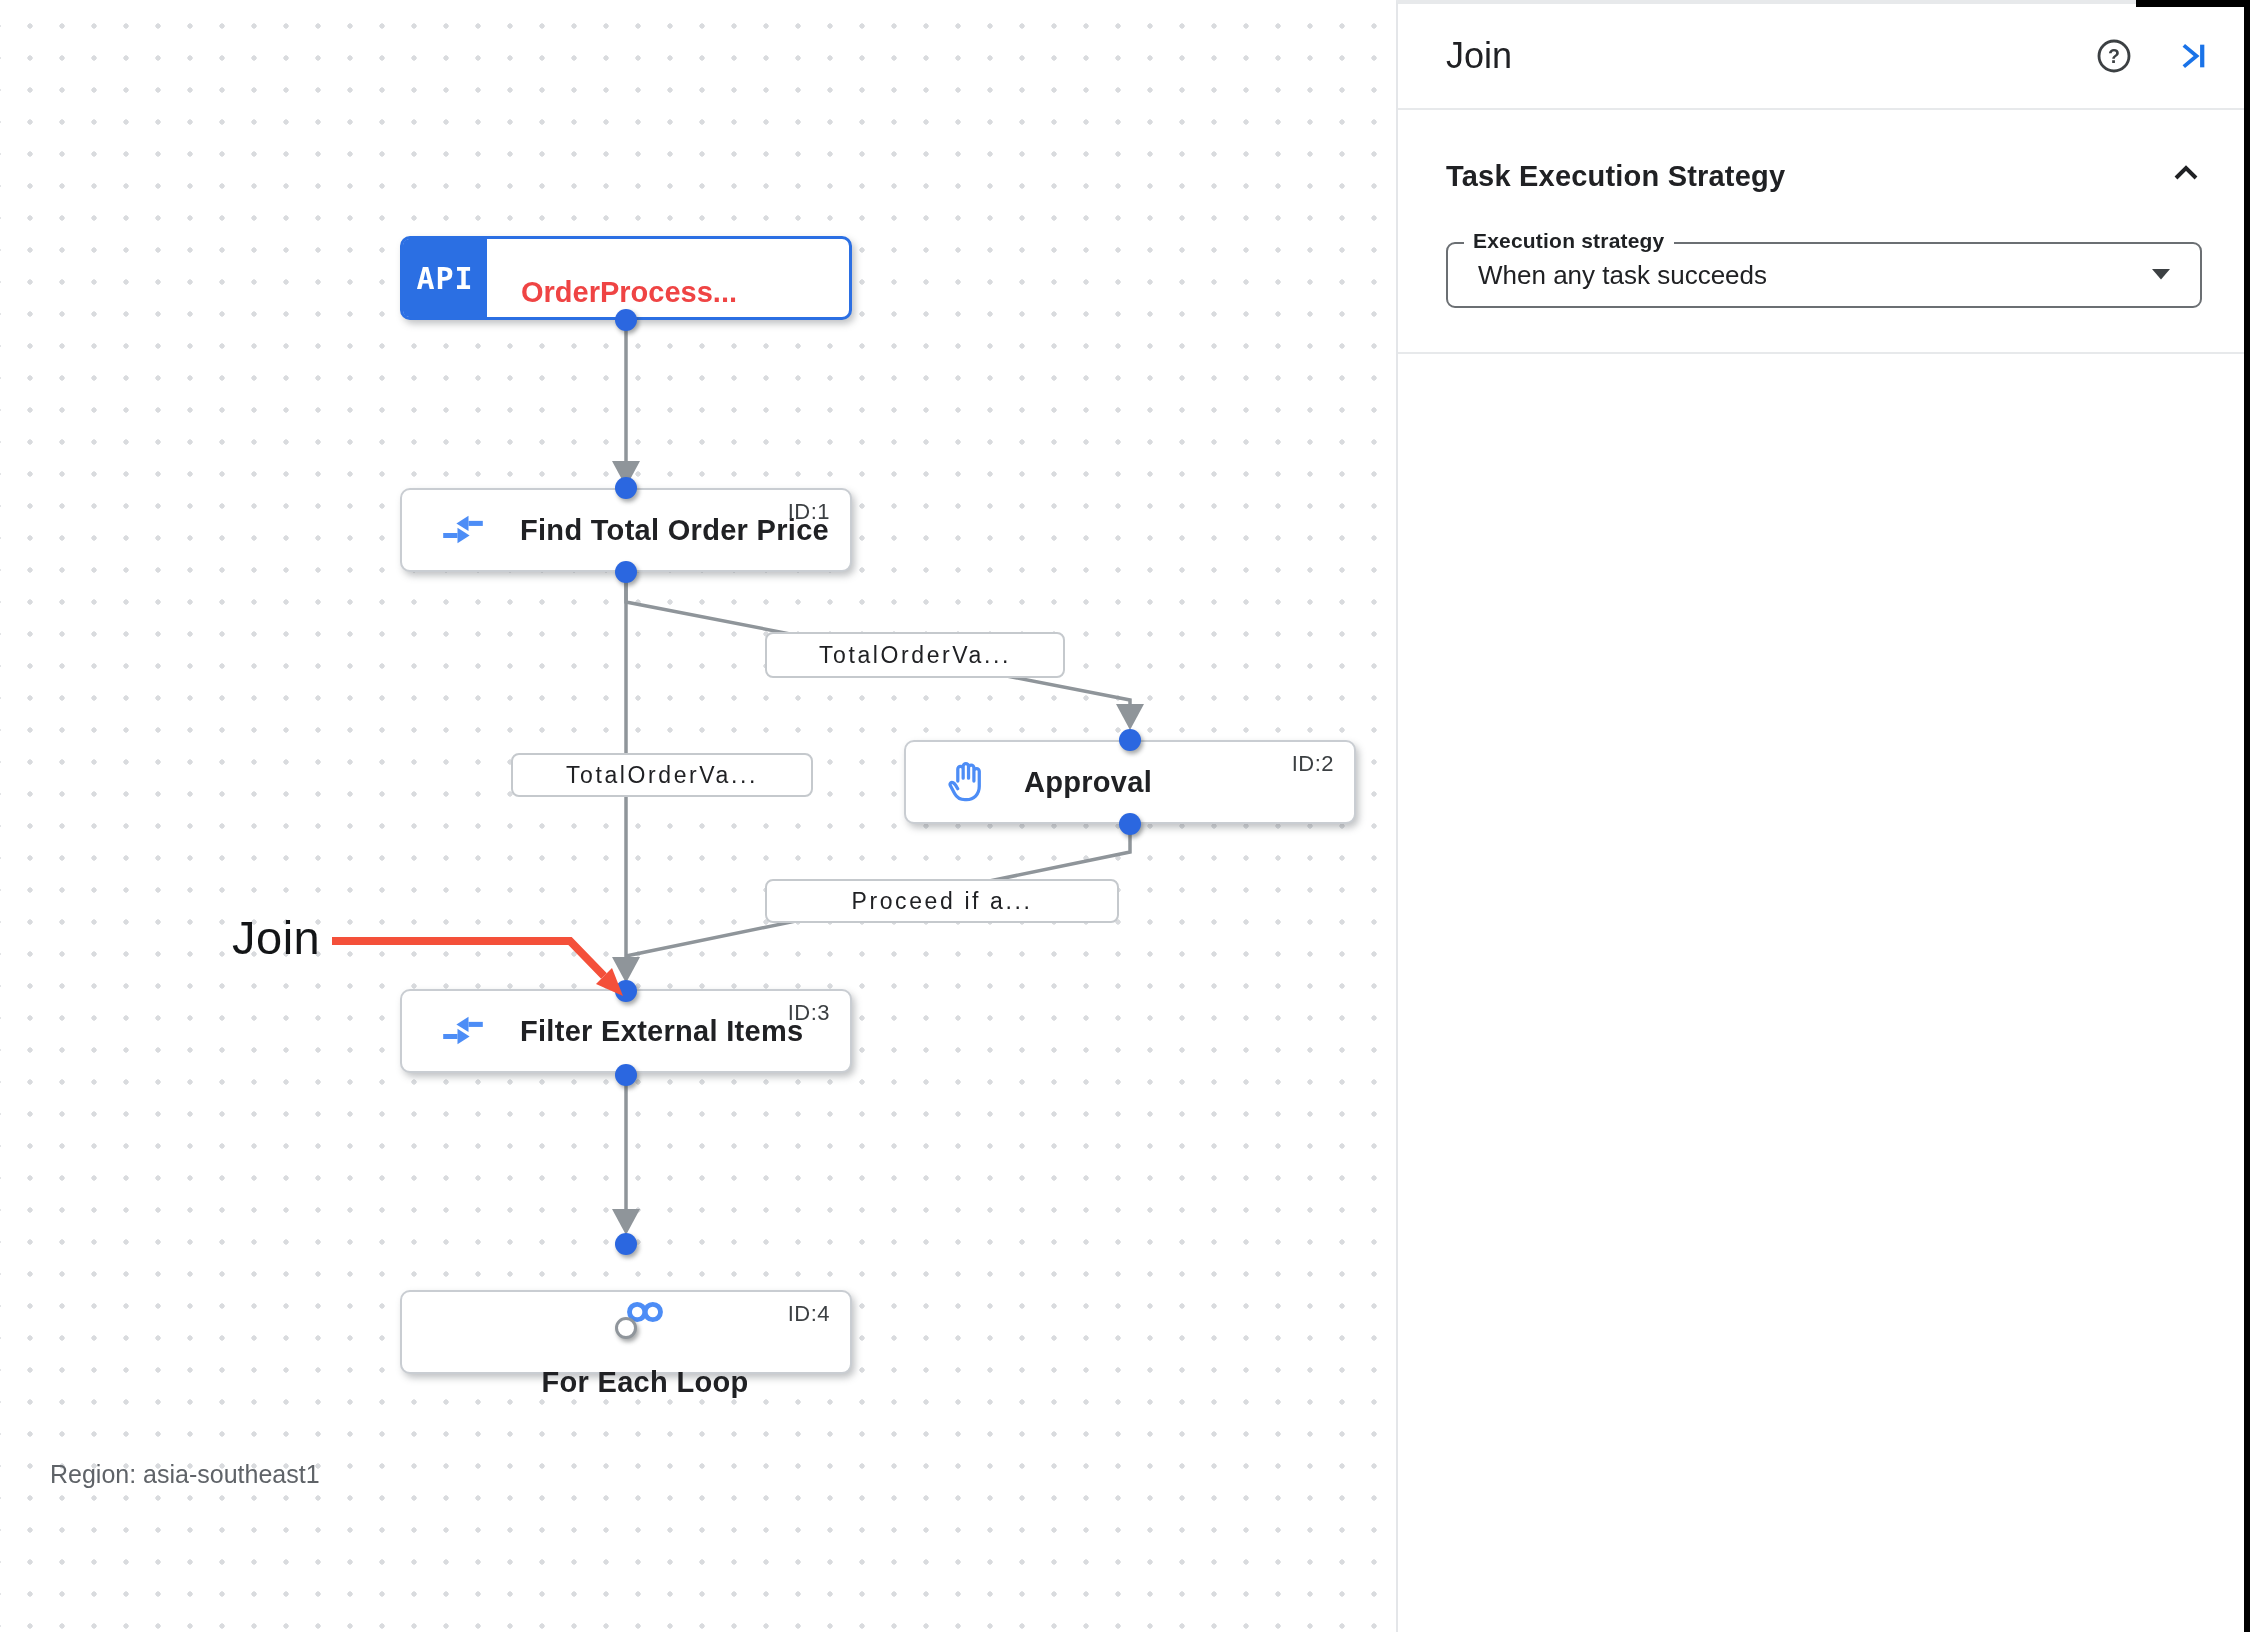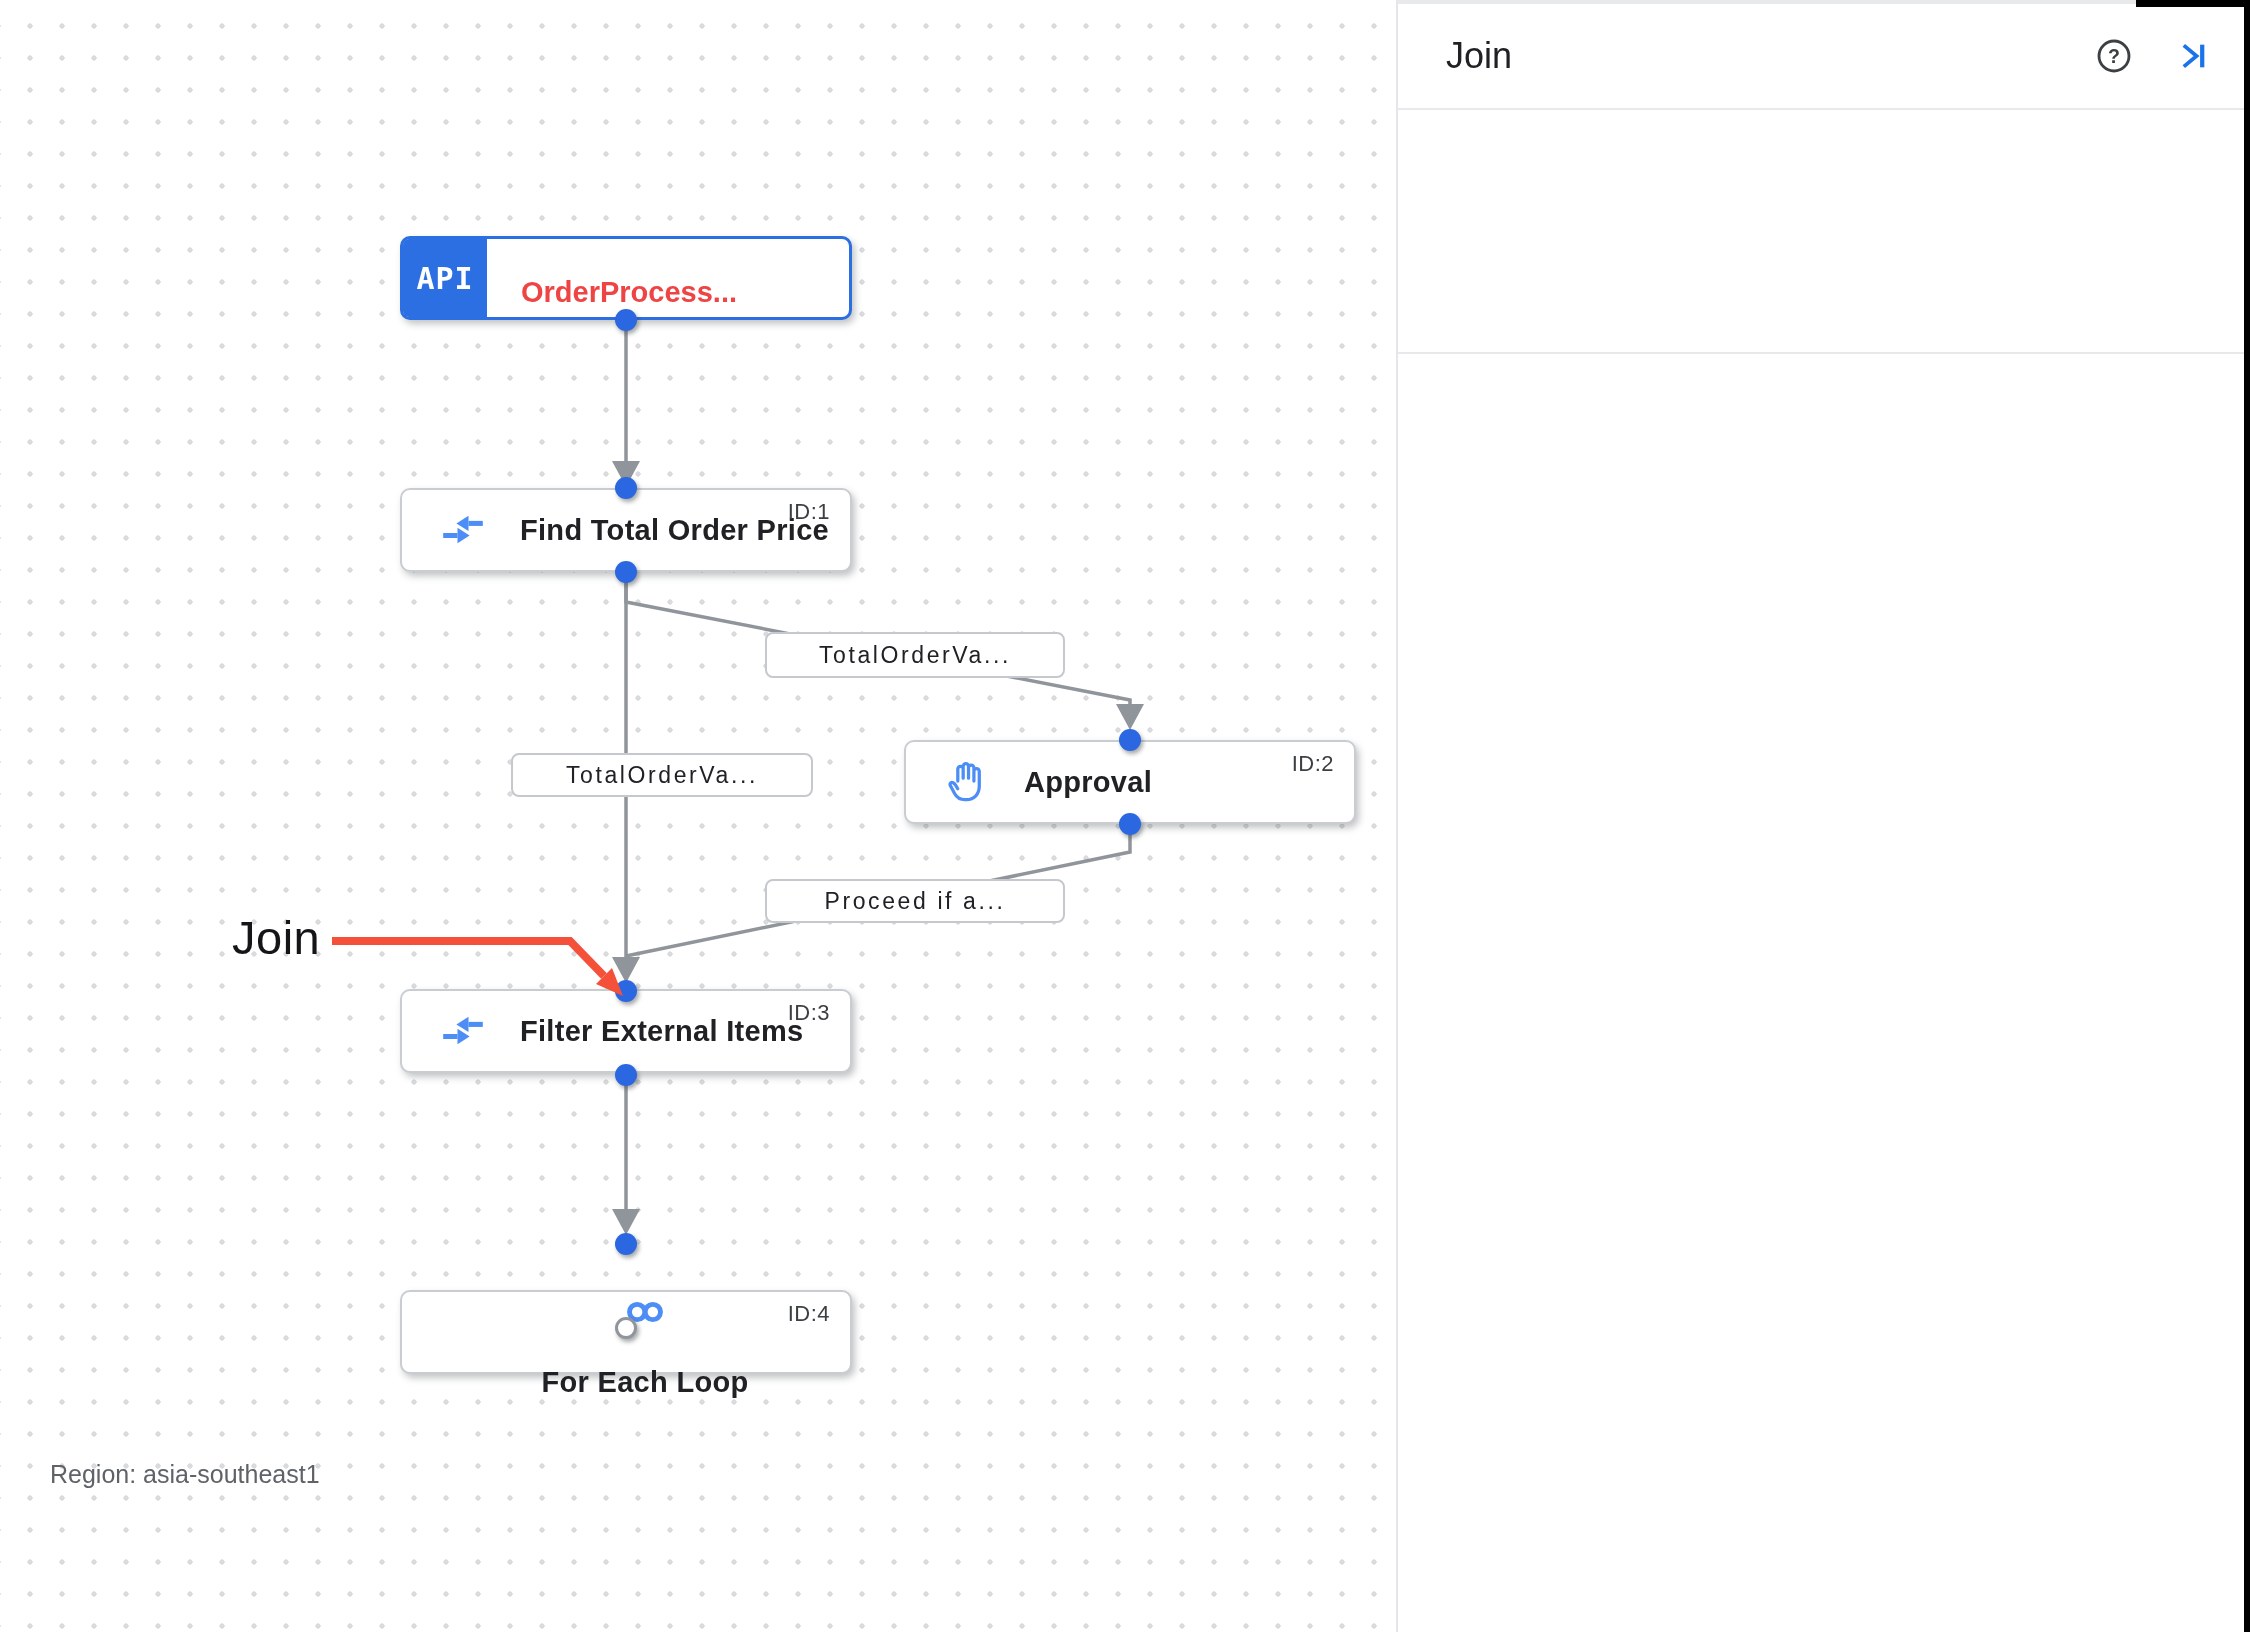--- a/index.html
+++ b/index.html
@@ -169,21 +169,21 @@
           <circle cx="7.3" cy="12" r="4.6"></circle>
           <circle cx="16.7" cy="12" r="4.6"></circle>
         </svg>
       </span>
       <span class="title">For Each Loop</span>
       <span class="node-id">ID:4</span>
     </div>
 
     <div class="edge-label" style="left:765px; top:632px; width:300px; height:46px;">TotalOrderVa...</div>
     <div class="edge-label" style="left:511px; top:753px; width:302px; height:44px;">TotalOrderVa...</div>
-    <div class="edge-label" style="left:765px; top:879px; width:300px; height:44px;">Proceed if a...</div>
+    <div class="edge-label" style="left:765px; top:879px; width:354px; height:44px;">Proceed if a...</div>
 
     <div class="port" style="left:615px; top:309px;"></div>
     <div class="port" style="left:615px; top:477px;"></div>
     <div class="port" style="left:615px; top:561px;"></div>
     <div class="port" style="left:1119px; top:729px;"></div>
     <div class="port" style="left:1119px; top:813px;"></div>
     <div class="port" style="left:615px; top:980px;"></div>
     <div class="port" style="left:615px; top:1064px;"></div>
     <div class="port" style="left:615px; top:1233px;"></div>
     <div class="port white" style="left:615px; top:1317px;"></div>
@@ -208,19 +208,39 @@
         </svg>
       </div>
       <div class="hicon">
         <svg width="34" height="34" viewBox="0 0 24 24" fill="none">
           <path d="M5.5 4.5 L14.5 12 L5.5 19.5" stroke="#1a73e8" stroke-width="2.7"></path>
           <path d="M18.5 4 V20" stroke="#1a73e8" stroke-width="3"></path>
         </svg>
       </div>
     </div>
 
+    <div class="panel-section">
+      <div class="section-head">
+        <div class="section-heading">Task Execution Strategy</div>
+        <div class="hicon">
+          <svg width="32" height="32" viewBox="0 0 24 24" fill="none">
+            <path d="M4.5 15 L12 7.5 L19.5 15" stroke="#202124" stroke-width="3"></path>
+          </svg>
+        </div>
+      </div>
+
+      <div class="select-field">
+        <span class="select-label">Execution strategy</span>
+        <span class="select-value">When any task succeeds</span>
+        <span>
+          <svg width="18" height="11" viewBox="0 0 18 11">
+              <polygon points="0,0 18,0 9,10.5" fill="#3c4043"></polygon>
+            </svg>
+        </span>
+      </div>
+    </div>
 
     <div class="section-divider"></div>
   </div>
 
   <div class="top-black-bar"></div>
   <div class="right-black-bar"></div>
 </div>
 
 </body></html>

